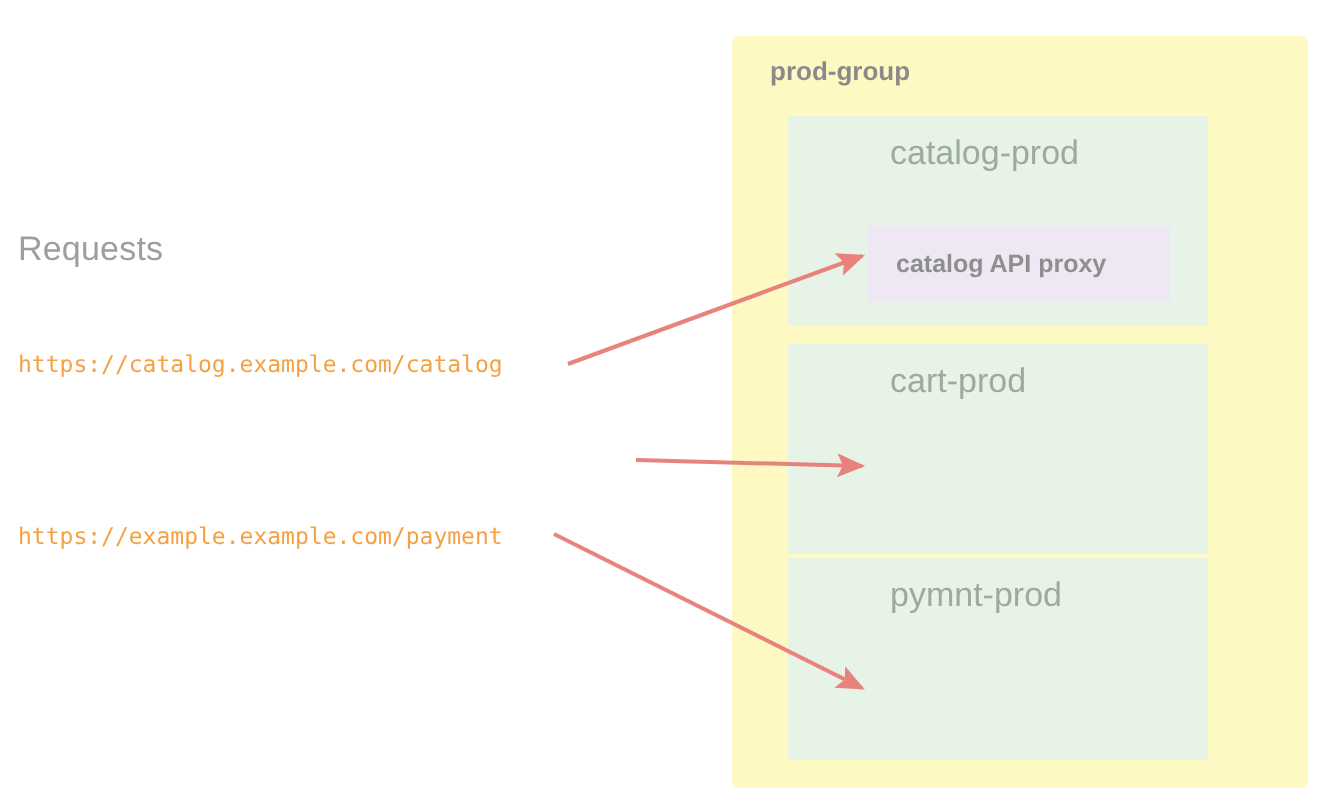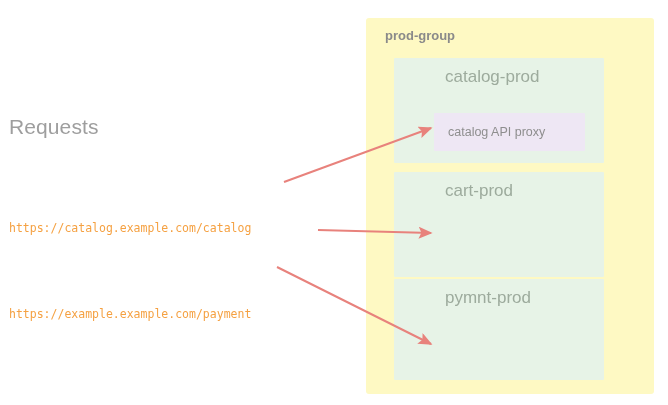--- a/index.html
+++ b/index.html
@@ -22,36 +22,35 @@
     left: 0;
     top: 0;
     width: 360px;
     height: 405px;
   }
 
   #requests-heading {
     position: absolute;
     left: 9px;
     top: 115px;
-    font-size: 21px;
+    font-size: 17px;
     color: #9e9e9e;
     font-family: "Liberation Sans", sans-serif;
     letter-spacing: 0.1px;
     white-space: nowrap;
   }
 
   .request-url {
     position: absolute;
     left: 9px;
     font-family: "DejaVu Sans Mono", "Liberation Mono", monospace;
     font-size: 11.5px;
     color: #f5a142;
     white-space: nowrap;
     letter-spacing: 0px;
-    margin-top: 46px;
   }
   #request-url-0 { top: 175px; }
   #request-url-1 { top: 224px; }
   #request-url-2 { top: 261px; }
 
   
   #arrows-layer {
     position: absolute;
     left: 0;
     top: 0;
@@ -105,21 +104,21 @@
   }
 
   .proxy-box {
     position: absolute;
     left: 40px;
     width: 151px;
     height: 38px;
     background: #eee7f4;
     border-radius: 1px;
   }
-  #subgroup-0 .proxy-box { top: 55px; }
+  #subgroup-0 .proxy-box { top: 55px; font-weight: bold; }
   #subgroup-1 .proxy-box { top: 52px; }
   #subgroup-2 .proxy-box { top: 50px; }
 
   .proxy-label {
     position: absolute;
     left: 14px;
     top: 50%;
     transform: translateY(-50%);
     font-size: 12.5px;
     color: #8e8e8e;

